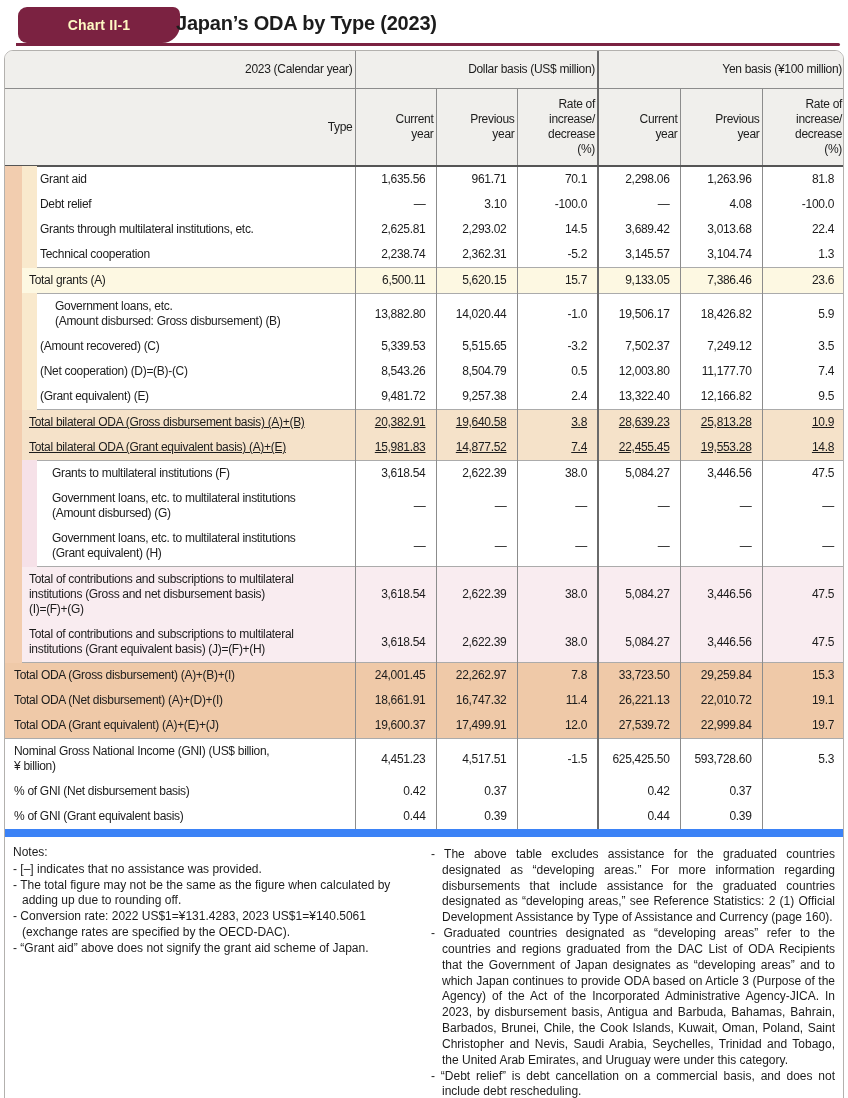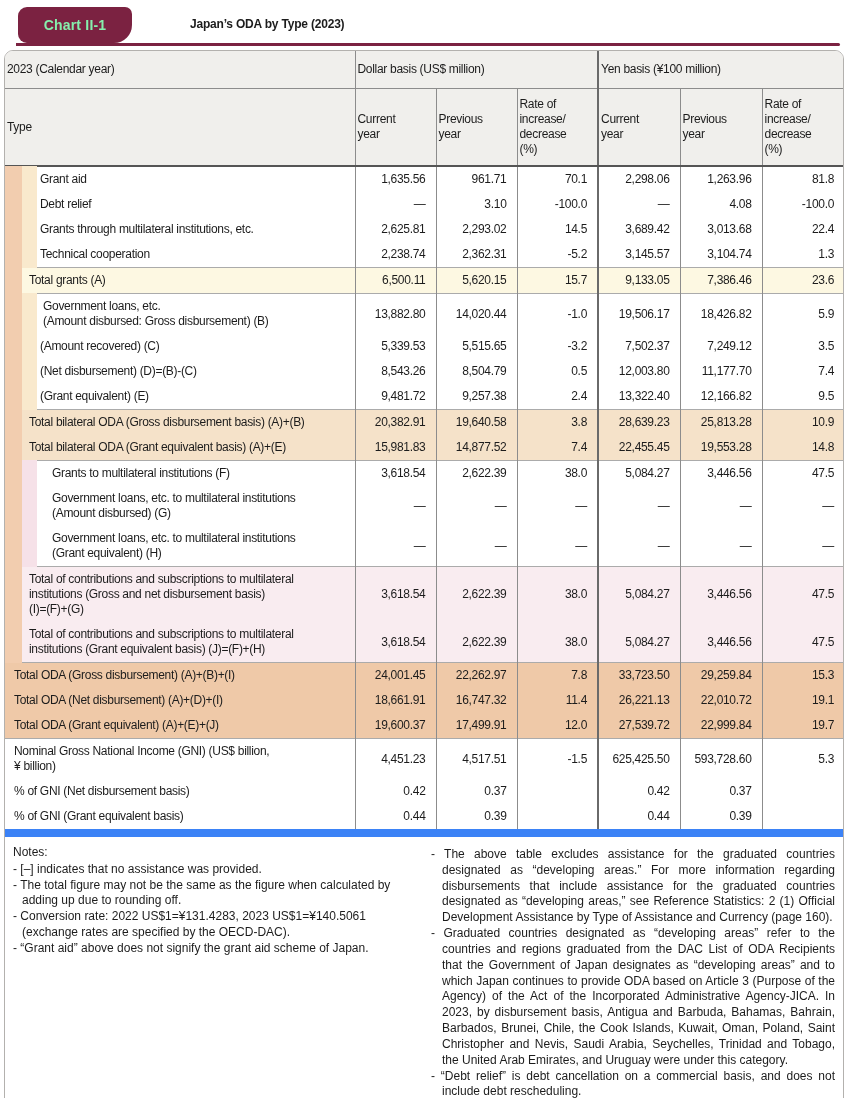--- a/index.html
+++ b/index.html
@@ -4,35 +4,35 @@
 <style>
   * { box-sizing: border-box; }
   html,body { margin:0; padding:0; background:#ffffff;
     font-family:"Liberation Sans","DejaVu Sans",sans-serif; color:#1c1c1c; }
   .page { width:848px; padding:4px 4px 6px 4px; }
 
   
   .titlebar { position:relative; height:42px; margin:0 2px 4px 2px; }
   .titlebar .rule { position:absolute; left:10px; right:2px; bottom:0; height:3px;
     background:var(--maroon,#7b2241); border-radius:0 2px 2px 0; }
-  .badge { position:absolute; left:12px; top:3px; width:114px; height:36px;
-    background:var(--maroon,#7b2241); color:#86efac; font-weight:bold; font-size:14px;
+  .badge { position:absolute; left:12px; top:3px; width:162px; height:36px;
+    background:var(--maroon,#7b2241); color:#fef9c3; font-weight:bold; font-size:14px;
     display:flex; align-items:center; justify-content:center;
     border-radius:9px 7px 18px 9px; letter-spacing:.2px; }
-  .title { position:absolute; left:184px; top:0; height:39px; display:flex; align-items:center;
-    font-weight:bold; font-size:12px; letter-spacing:-0.2px; }
+  .title { position:absolute; left:170px; top:0; height:39px; display:flex; align-items:center;
+    font-weight:bold; font-size:20px; letter-spacing:-0.2px; }
 
   
   .panel { border:1.5px solid #b3b1ae; border-radius:9px; overflow:hidden; background:#fff; }
 
   table.oda { width:100%; border-collapse:collapse; table-layout:fixed;
     font-size:12px; line-height:1.25; letter-spacing:-0.3px; }
   col.c-lbl{width:350px} col.c-n{width:81px} col.c-r{width:82px}
 
-  thead th { background:var(--hdrbg,#f0efec); font-weight:normal; text-align:left;
+  thead th { background:var(--hdrbg,#f0efec); font-weight:normal; text-align:right;
     white-space:pre-line; vertical-align:middle; }
   thead tr.h1 th { padding:11px 2px; border-bottom:1px solid #8c8c8c; }
   thead tr.h2 th { padding:8px 2px; border-bottom:2px solid #555; height:66px; }
   thead th.vsep, td.num { border-left:1px solid #8c8c8c; }
   thead th.ysep, td.ysep { border-left:2px solid #6a6a6a; }
 
   td { vertical-align:middle; }
   td.lbl { position:relative; padding:5px 6px 5px 9px; white-space:pre-line; }
   td.num { text-align:right; padding:5px 10px 5px 2px; }
   tr.rule td { border-top:1px solid #ababab; }
@@ -40,23 +40,23 @@
 
   
   tr.s1 td.lbl::before { content:''; position:absolute; left:0; top:-1px; bottom:-1px; width:17px;
     background:var(--salmon,#f2cdaf); }
   tr.s2c td.lbl::after, tr.s2p td.lbl::after { content:''; position:absolute; left:17px; top:-1px; bottom:-1px; width:15px; }
   tr.s2c td.lbl::after { background:var(--cream,#f9e9cd); }
   tr.s2p td.lbl::after { background:var(--pinkstrip,#f6e1e8); }
 
   tr.gd td.lbl, tr.ls td.lbl { padding-left:35px; }
   tr.md td.lbl { padding-left:47px; }
-  tr.lm td.lbl { padding-left:38px; }
+  tr.lm td.lbl { padding-left:50px; }
   tr.ta td { background:var(--rowyellow,#fdf8e2); } tr.ta td.lbl { padding-left:24px; }
-  tr.tb td { background:var(--rowtan,#f5e2c9); }   tr.tb td.lbl { padding-left:24px; }
+  tr.tb td { background:var(--rowtan,#f5e2c9);text-decoration:underline; }   tr.tb td.lbl { padding-left:24px; }
   tr.ti td { background:var(--rowpink,#f9ecf0); }  tr.ti td.lbl { padding-left:24px; }
   tr.to td { background:var(--roworange,#efc9a8); } tr.to td.lbl { padding-left:9px; }
 
   
   .notes { display:flex; gap:18px; padding:8px 8px 12px 8px; font-size:12px; line-height:1.32; }
   .notes-left { flex:0 0 400px; }
   .notes-right { flex:1; padding-top:2px; }
   .notes-title { margin:0 0 1px 0; }
   .note-item { padding-left:9px; text-indent:-9px; }
   .notes-left .note-item::before, .notes-right .note-item::before { content:'- '; }
@@ -169,21 +169,21 @@
           <tr class="ls s1 s2c">
             <td class="lbl">(Amount recovered) (C)</td>
             <td class="num">5,339.53</td>
             <td class="num">5,515.65</td>
             <td class="num">-3.2</td>
             <td class="num ysep">7,502.37</td>
             <td class="num">7,249.12</td>
             <td class="num">3.5</td>
           </tr>
           <tr class="ls s1 s2c">
-            <td class="lbl">(Net disbursement) (D)=(B)-(C)</td>
+            <td class="lbl">(Net cooperation) (D)=(B)-(C)</td>
             <td class="num">8,543.26</td>
             <td class="num">8,504.79</td>
             <td class="num">0.5</td>
             <td class="num ysep">12,003.80</td>
             <td class="num">11,177.70</td>
             <td class="num">7.4</td>
           </tr>
           <tr class="ls s1 s2c">
             <td class="lbl">(Grant equivalent) (E)</td>
             <td class="num">9,481.72</td>

